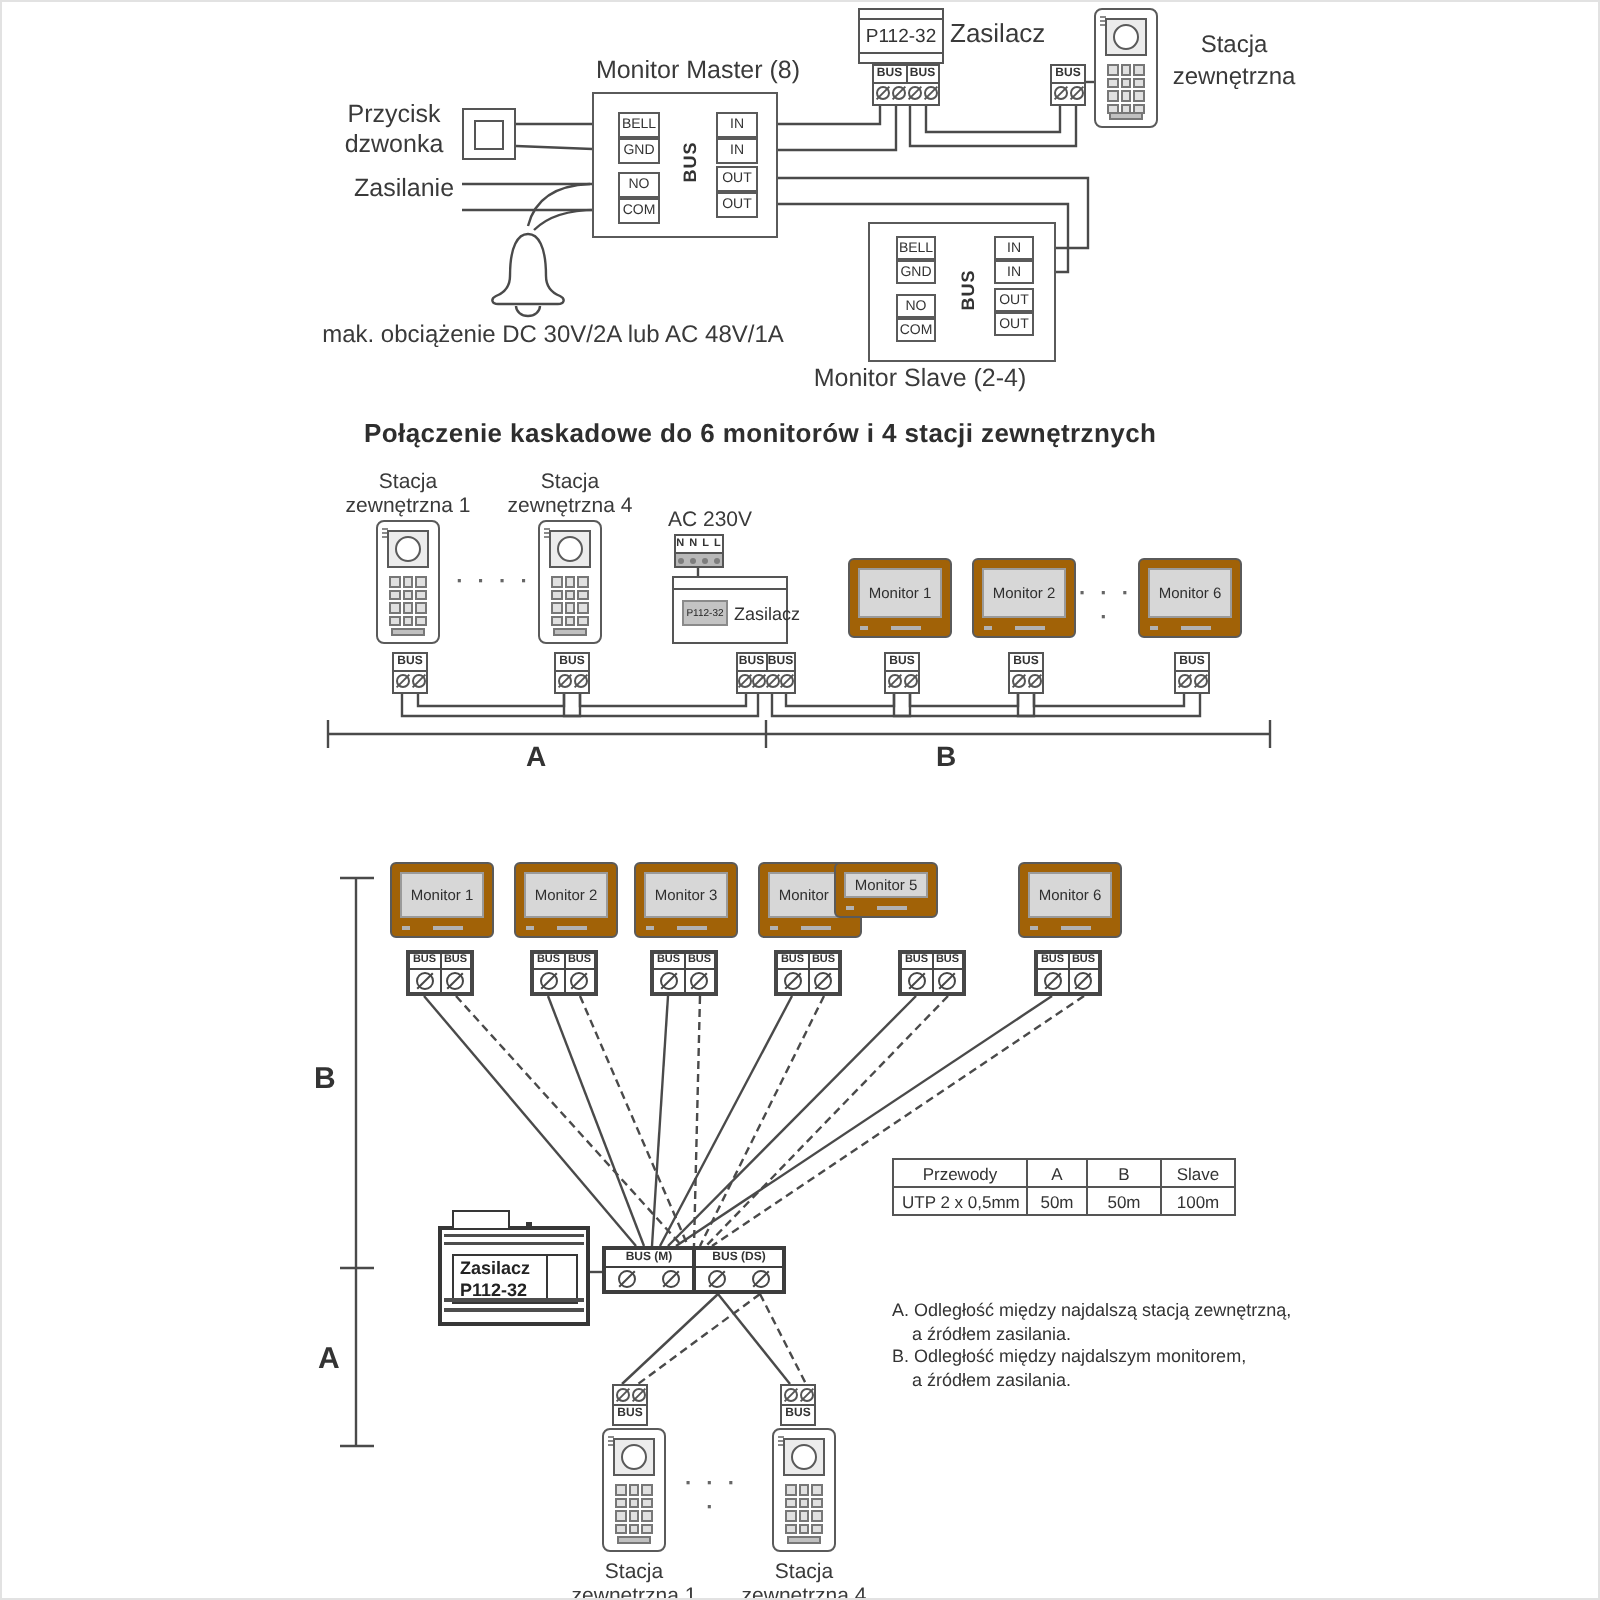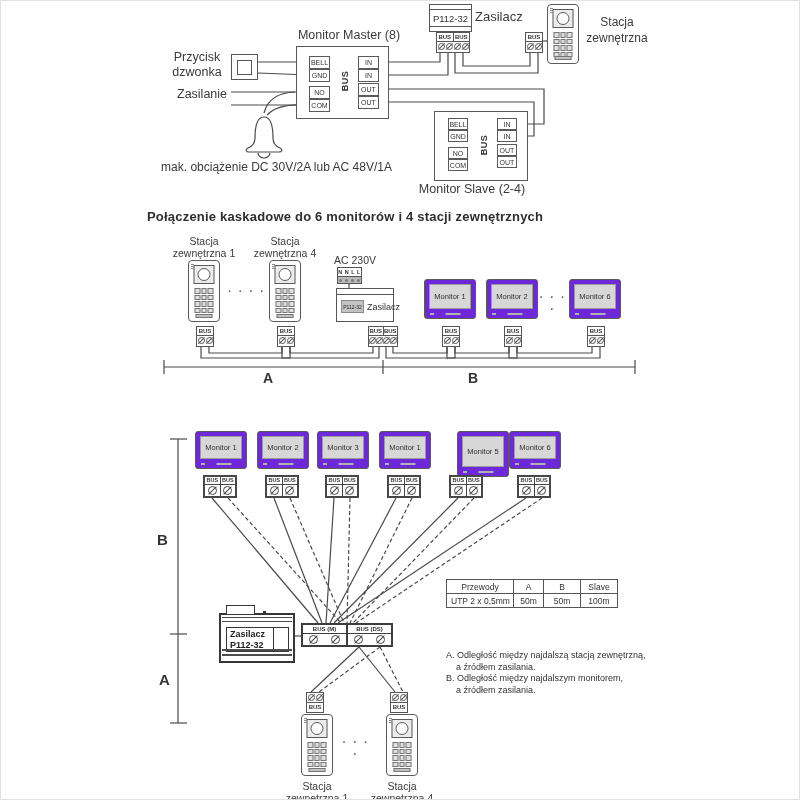--- a/index.html
+++ b/index.html
@@ -76,21 +76,21 @@
   .station .cam { position:absolute; left:50%; transform:translateX(-50%); top:4px; width:21px; height:19px;
                   border:1px solid #5a5a5a; background:#ececec; display:flex; align-items:center; justify-content:center; }
   .station .lens { width:13px; height:13px; border:1.5px solid #5a5a5a; border-radius:50%; background:#fff; }
   .station .keypad { position:absolute; left:50%; transform:translateX(-50%); top:27px; width:19px; height:25px;
                      display:grid; grid-template-columns:repeat(3,1fr); grid-template-rows:repeat(4,1fr); gap:1px; }
   .station .keypad i { border:1px solid #777; background:#e0e0e0; }
   .station .sbar { position:absolute; left:50%; transform:translateX(-50%); bottom:3px; width:17px; height:4px;
                    border:1px solid #777; background:#c0c0c0; }
 
   
-  .monitor { position:absolute; width:52px; height:40px; border:1.8px solid #5a5a5a; border-radius:3px; background:#6d28d9; z-index:2;text-decoration:underline; }
+  .monitor { position:absolute; width:52px; height:40px; border:1.8px solid #5a5a5a; border-radius:3px; background:#a16207; z-index:2;text-decoration:underline; }
   .monitor .screen { position:absolute; left:4px; right:4px; top:4px; bottom:9px; background:#d7d7d7;
                      border:1px solid #9a9a9a; display:flex; align-items:center; justify-content:center;
                      font-size:7.5px; color:#2f2f2f; text-align:center; }
   .monitor .mbar { position:absolute; left:55%; transform:translateX(-50%); bottom:3px; width:15px; height:2px; background:#b2b2b2; }
   .monitor .mdot { position:absolute; left:5px; bottom:3px; width:4px; height:2px; background:#b2b2b2; }
 
   
   .psu-top { position:absolute; left:428px; top:3px; width:43px; height:28px; border:1.5px solid #555;
              display:flex; flex-direction:column; background:#fff; z-index:2; }
   .psu-top .b1 { height:5px; border-bottom:1px solid #555; }
@@ -288,23 +288,23 @@
   <div class="box" style="left:433px;top:110px;width:94px;height:70px"></div>
   <div class="term" style="left:447px;top:117px;width:20px;height:12px">BELL</div>
   <div class="term" style="left:447px;top:129px;width:20px;height:12px">GND</div>
   <div class="term" style="left:447px;top:146px;width:20px;height:12px">NO</div>
   <div class="term" style="left:447px;top:158px;width:20px;height:12px">COM</div>
   <div class="vbus" style="left:468px;top:138px">BUS</div>
   <div class="term" style="left:496px;top:117px;width:20px;height:12px">IN</div>
   <div class="term" style="left:496px;top:129px;width:20px;height:12px">IN</div>
   <div class="term" style="left:496px;top:143px;width:20px;height:12px">OUT</div>
   <div class="term" style="left:496px;top:155px;width:20px;height:12px">OUT</div>
-  <div class="lbl t12 ctr" style="left:416px;top:181px;width:110px">Monitor Slave (2-4)</div>
-
-  <div class="lbl title" style="left:146px;top:208px">Połączenie kaskadowe do 6 monitorów i 4 stacji zewnętrznych</div>
+  <div class="lbl t12 ctr" style="left:404px;top:181px;width:110px">Monitor Slave (2-4)</div>
+
+  <div class="lbl title" style="left:181px;top:208px">Połączenie kaskadowe do 6 monitorów i 4 stacji zewnętrznych</div>
 
   <div class="lbl t10 ctr" style="left:170px;top:234px;width:66px">
     <span style="display:block">Stacja</span>
     <span style="display:block">zewnętrzna 1</span>
   </div>
   <div class="station" style="left:187px;top:259px;height:62px">
     <span class="spk"></span>
     <div class="cam">
         <div class="lens"></div>
       </div>
@@ -467,21 +467,21 @@
     <div class="mdot"></div>
       <div class="mbar"></div>
   </div>
   <div class="monitor" style="left:378px;top:430px;height:38px">
     <div class="screen">
         <span>Monitor 1</span>
       </div>
     <div class="mdot"></div>
       <div class="mbar"></div>
   </div>
-  <div class="monitor" style="left:456px;top:430px;height:46px">
+  <div class="monitor" style="left:416px;top:430px;height:28px">
     <div class="screen">
         <span>Monitor 5</span>
       </div>
     <div class="mdot"></div>
       <div class="mbar"></div>
   </div>
   <div class="monitor" style="left:508px;top:430px;height:38px">
     <div class="screen">
         <span>Monitor 6</span>
       </div>

